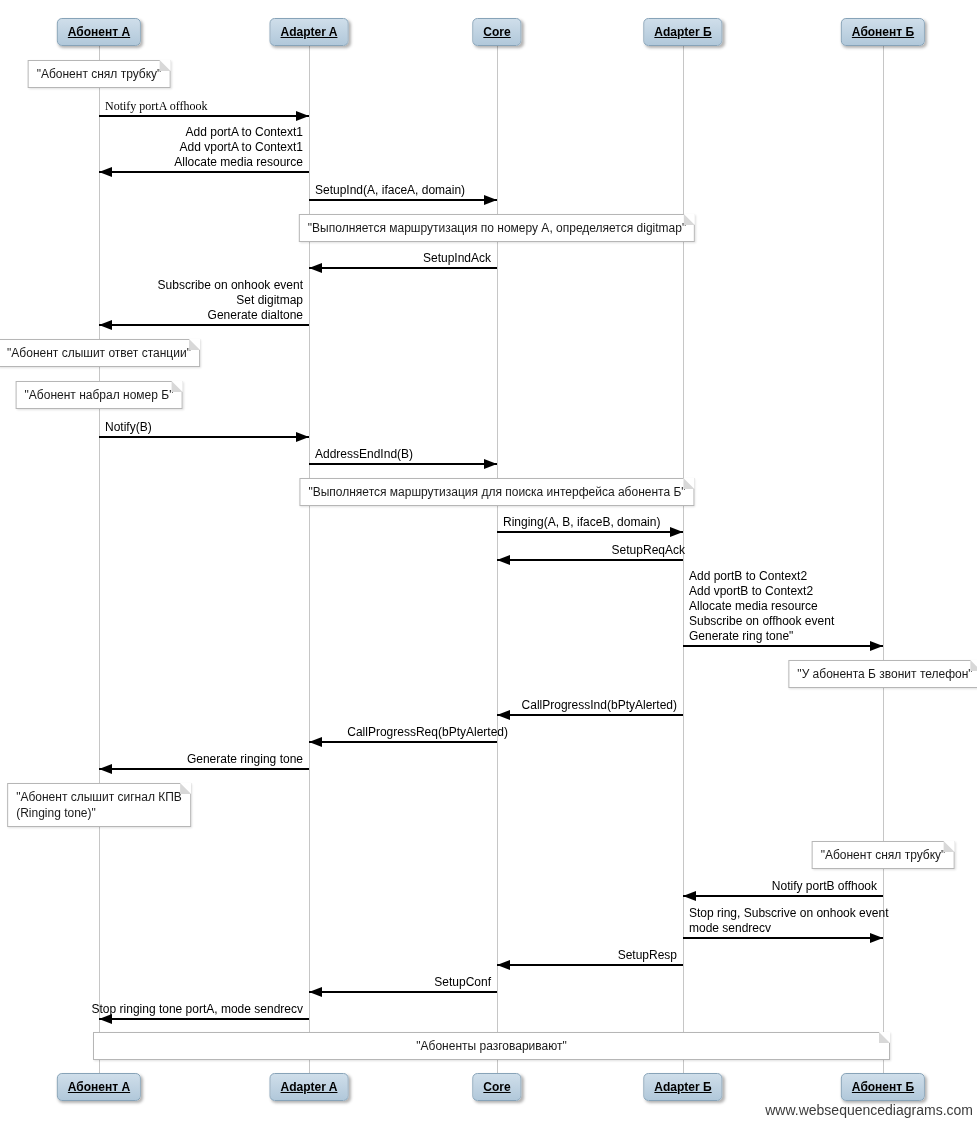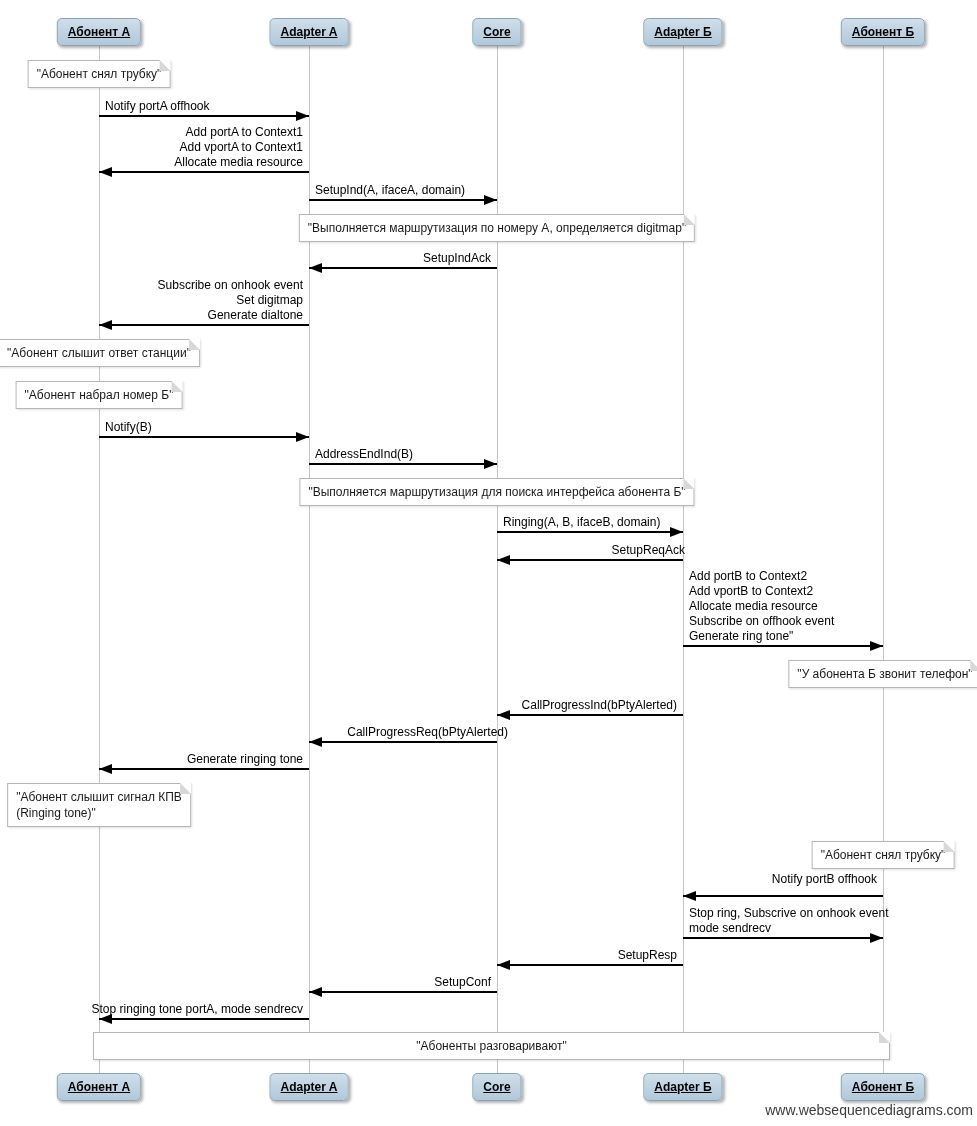--- a/index.html
+++ b/index.html
@@ -43,21 +43,21 @@
       <div class="lifeline" style="left: 309px; top: 46px; height: 1027px;"></div>
       <div class="lifeline" style="left: 497px; top: 46px; height: 1027px;"></div>
       <div class="lifeline" style="left: 683px; top: 46px; height: 1027px;"></div>
       <div class="lifeline" style="left: 883px; top: 46px; height: 1027px;"></div>
       <div class="note" style="top: 60px; left: 99px; transform: translateX(-50%);">
         <div class="fold"></div>
         <div>"Абонент снял трубку"</div>
       </div>
       <div class="msg-line" style="left: 99px; width: 210px; top: 115px;"></div>
       <div class="head r" style="top: 111px; left: 296px;"></div>
-      <div class="msg-label" style="bottom: 1012px; left: 105px; text-align: right;">
+      <div class="msg-label" style="bottom: 1012px; left: 105px; text-align: right; font-family: Liberation Serif, serif;">
         <div>Notify portA offhook</div>
       </div>
       <div class="msg-line" style="left: 99px; width: 210px; top: 171px;"></div>
       <div class="head l" style="top: 167px; left: 99px;"></div>
       <div class="msg-label" style="bottom: 956px; right: 674px; text-align: right;">
         <div>Add portA to Context1</div>
         <div>Add vportA to Context1</div>
         <div>Allocate media resource</div>
       </div>
       <div class="msg-line" style="left: 309px; width: 188px; top: 199px;"></div>
@@ -145,21 +145,21 @@
         <div class="fold"></div>
         <div>"Абонент слышит сигнал КПВ</div>
         <div>(Ringing tone)"</div>
       </div>
       <div class="note" style="top: 841px; left: 883px; transform: translateX(-50%);">
         <div class="fold"></div>
         <div>"Абонент снял трубку"</div>
       </div>
       <div class="msg-line" style="left: 683px; width: 200px; top: 895px;"></div>
       <div class="head l" style="top: 891px; left: 683px;"></div>
-      <div class="msg-label" style="bottom: 239px; right: 100px; text-align: left;">
+      <div class="msg-label" style="bottom: 232px; right: 100px; text-align: left;">
         <div>Notify portB offhook</div>
       </div>
       <div class="msg-line" style="left: 683px; width: 200px; top: 937px;"></div>
       <div class="head r" style="top: 933px; left: 870px;"></div>
       <div class="msg-label" style="bottom: 190px; left: 689px; text-align: left;">
         <div>Stop ring, Subscrive on onhook event</div>
         <div>mode sendrecv</div>
       </div>
       <div class="msg-line" style="left: 497px; width: 186px; top: 964px;"></div>
       <div class="head l" style="top: 960px; left: 497px;"></div>

